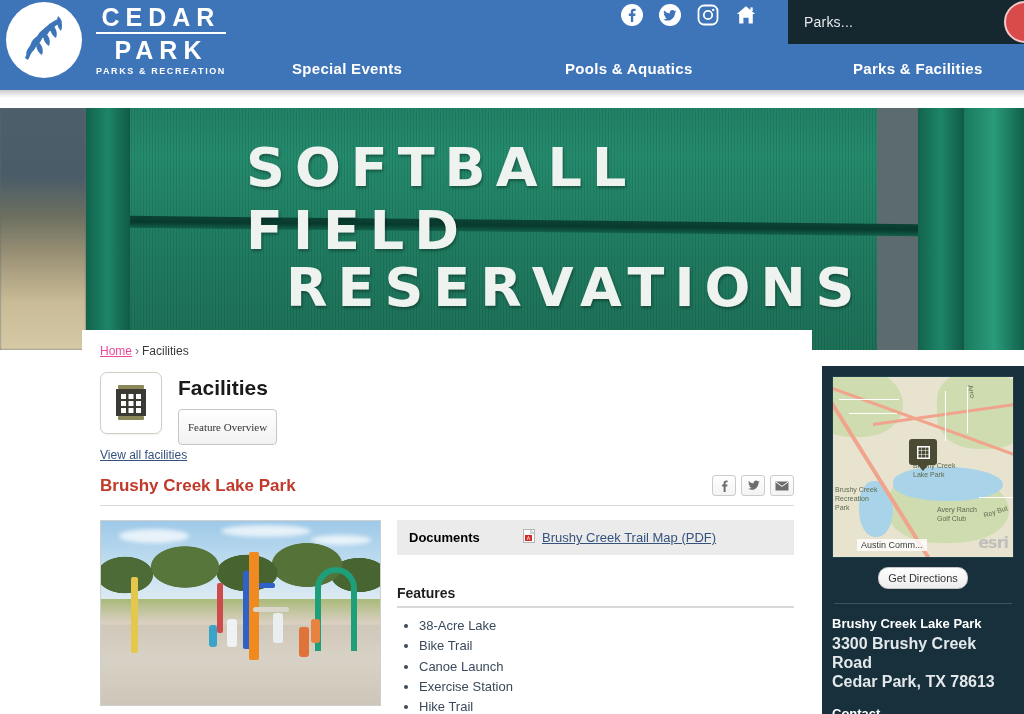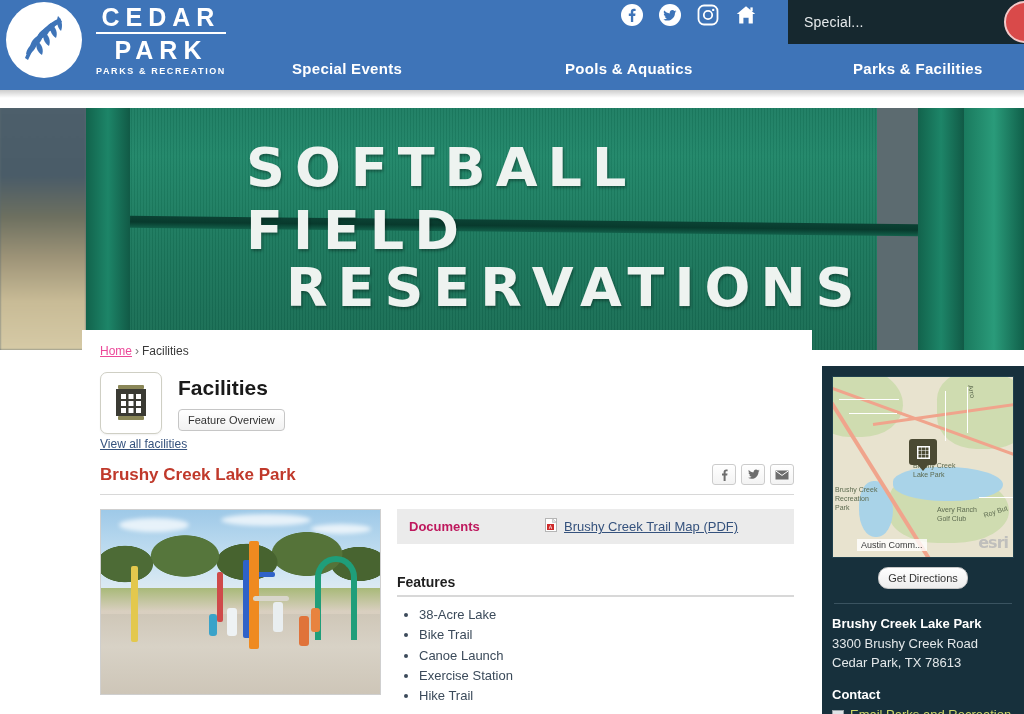--- a/index.html
+++ b/index.html
@@ -150,21 +150,22 @@
   }
   .fac-title {
     font-size: 21px; font-weight: bold; color: #1a1a1a;
     margin: 4px 0 9px 0; font-family: "Liberation Sans", sans-serif;
   }
   .feature-overview-btn {
     display: inline-block;
     font-size: 11px; color: #333;
     border: 1px solid #c6c6c6; border-radius: 4px;
     background: linear-gradient(#ffffff, #f2f2f2);
-    padding: 4px 9px;
+    padding: 11px 9px;
+    font-family: Liberation Serif, serif;
   }
 
   .view-all {
     display: inline-block; 
     font-size: 12px; color: #35527d; text-decoration: underline;
   }
 
   .park-row {
     display: flex; align-items: center; justify-content: space-between;
     margin-top: 12px;
@@ -215,21 +216,21 @@
   .arch {
     position: absolute; border: 6px solid #1f9e7a;
     border-bottom: none; border-radius: 30px 30px 0 0;
   }
 
   .right-col { flex: 1; }
   .doc-row {
     background: #ebebeb; display: flex; align-items: center;
     padding: 9px 12px;
   }
-  .doc-label { font-size: 13px; font-weight: bold; color: #be185d; width: 136px; }
+  .doc-label { font-size: 13px; font-weight: bold; color: #000000; width: 114px; }
   .doc-link {
     font-size: 13px; color: #35527d; text-decoration: underline;
     display: flex; align-items: center; gap: 7px;
   }
   .features-h {
     font-size: 14px; font-weight: bold; color: #1f1f1f;
     margin: 30px 0 5px 0;
   }
   .features-rule { height: 2px; background: #d8d8d8; }
   .features-list {
@@ -294,21 +295,21 @@
   }
   .get-dir-wrap { text-align: center; margin-top: 9px; }
   .get-dir {
     display: inline-block; font-size: 11px; color: #333;
     border: 1px solid #c6c6c6; border-radius: 10px;
     background: linear-gradient(#ffffff, #ededed);
     padding: 4px 9px;
   }
   .side-rule { height: 1px; background: #3a5360; margin: 14px 2px 12px 2px; }
   .side-title { font-size: 13px; font-weight: bold; color: #ffffff; }
-  .side-addr { font-size: 13px; color: #e3e8ea; line-height: 19px; margin-top: 3px; }
+  .side-addr { font-size: 16px; color: #e3e8ea; line-height: 19px; margin-top: 3px; font-weight: bold; }
   .side-contact-h { font-size: 13px; font-weight: bold; color: #ffffff; margin-top: 15px; }
   .side-email {
     display: flex; align-items: center; gap: 6px;
     font-size: 13px; color: #cfd86a; text-decoration: underline;
     margin-top: 5px;
   }
   .env-ico {
     width: 12px; height: 9px; background: #dfe3e6;
     border: 1px solid #9aa3a8; flex: none;
   }
@@ -365,21 +366,21 @@
     </span>
     <span>
       <svg width="24" height="24" viewBox="0 0 24 24">
           <path d="M12 3.2 2.8 11h2.4v9.4h4.2v-5.6h5.2v5.6h4.2V11h2.4z" fill="#fff"></path>
           <rect x="16.4" y="4.4" width="2.3" height="3.6" fill="#fff"></rect>
         </svg>
     </span>
   </div>
 
   <div class="search-box">
-    <span class="search-placeholder">Special...</span>
+    <span class="search-placeholder">Parks...</span>
   </div>
   <div class="search-btn-circle"></div>
 
   <div class="nav">
     <div class="nav-item nav-a">Special Events</div>
     <div class="nav-item nav-b">Pools &amp; Aquatics</div>
     <div class="nav-item nav-c">Parks &amp; Facilities</div>
   </div>
 </div>
 <div class="header-shadow"></div>

